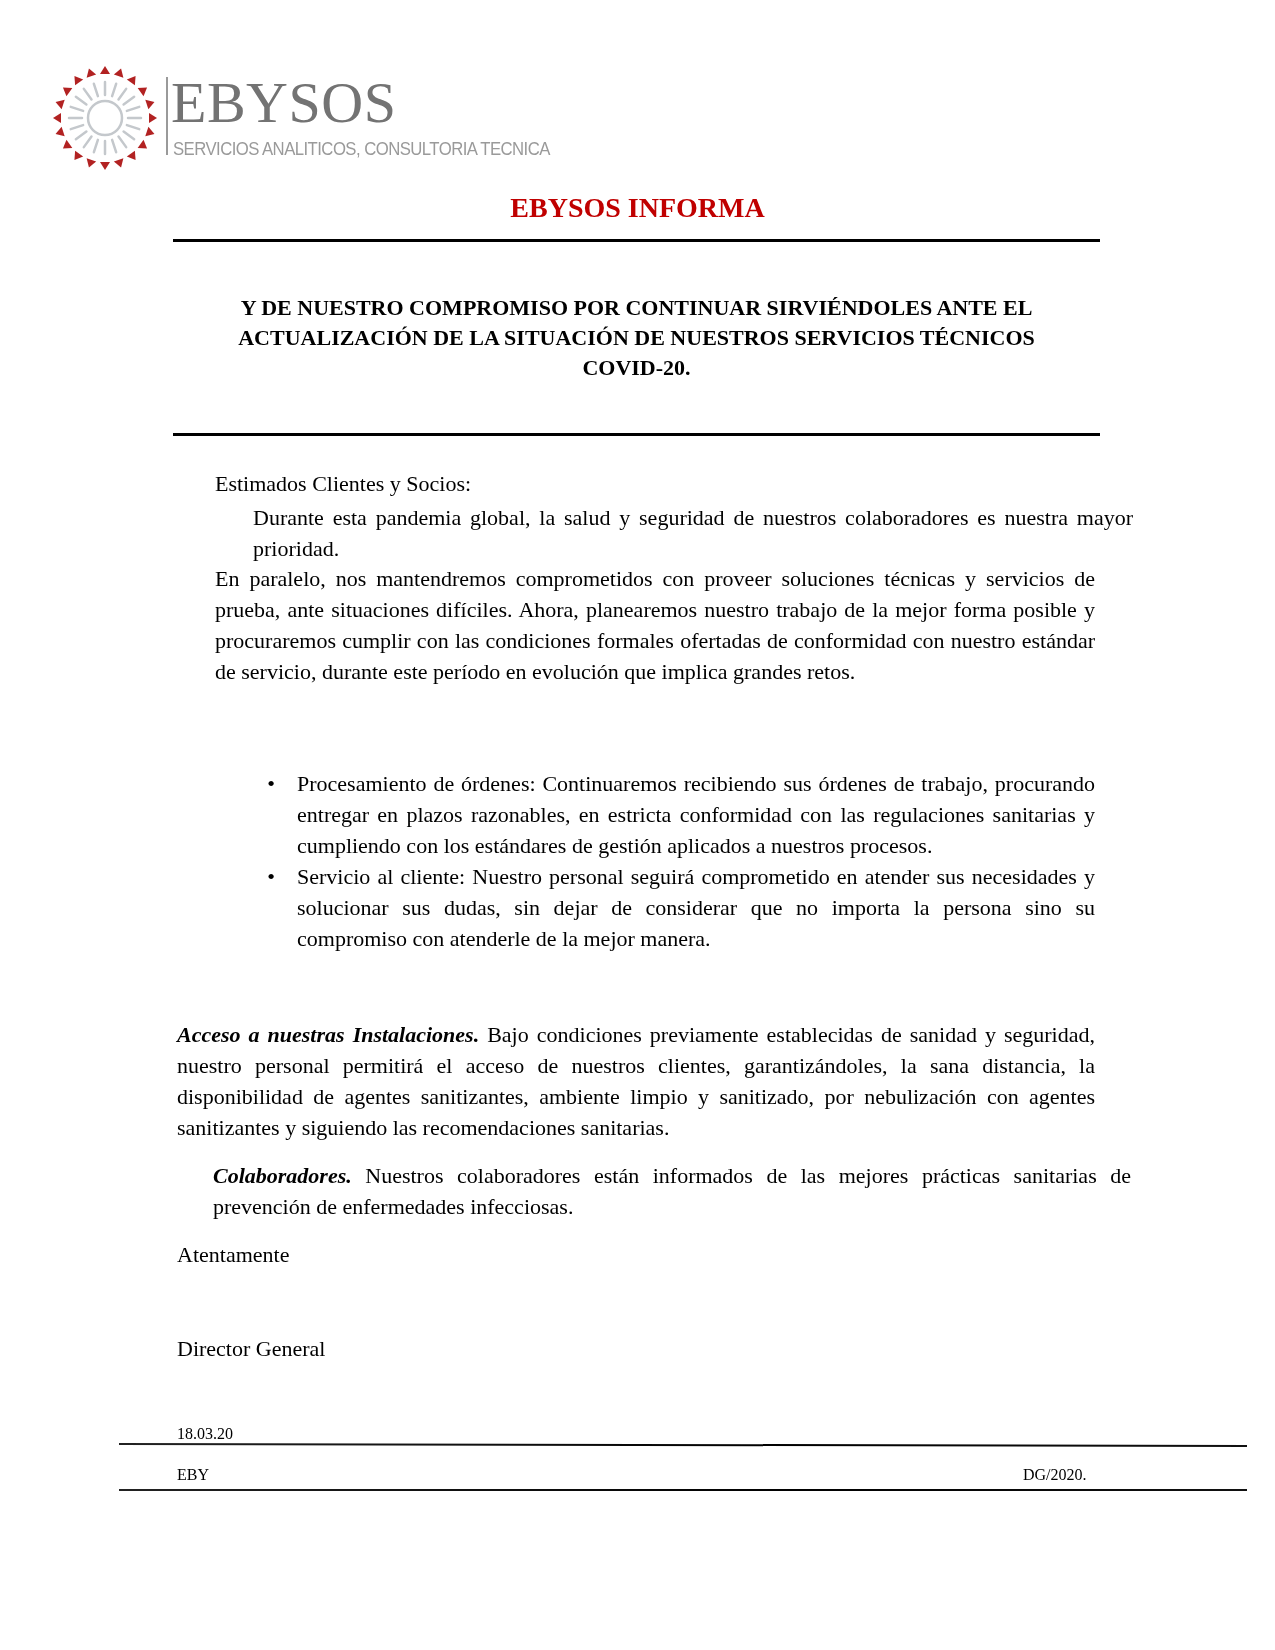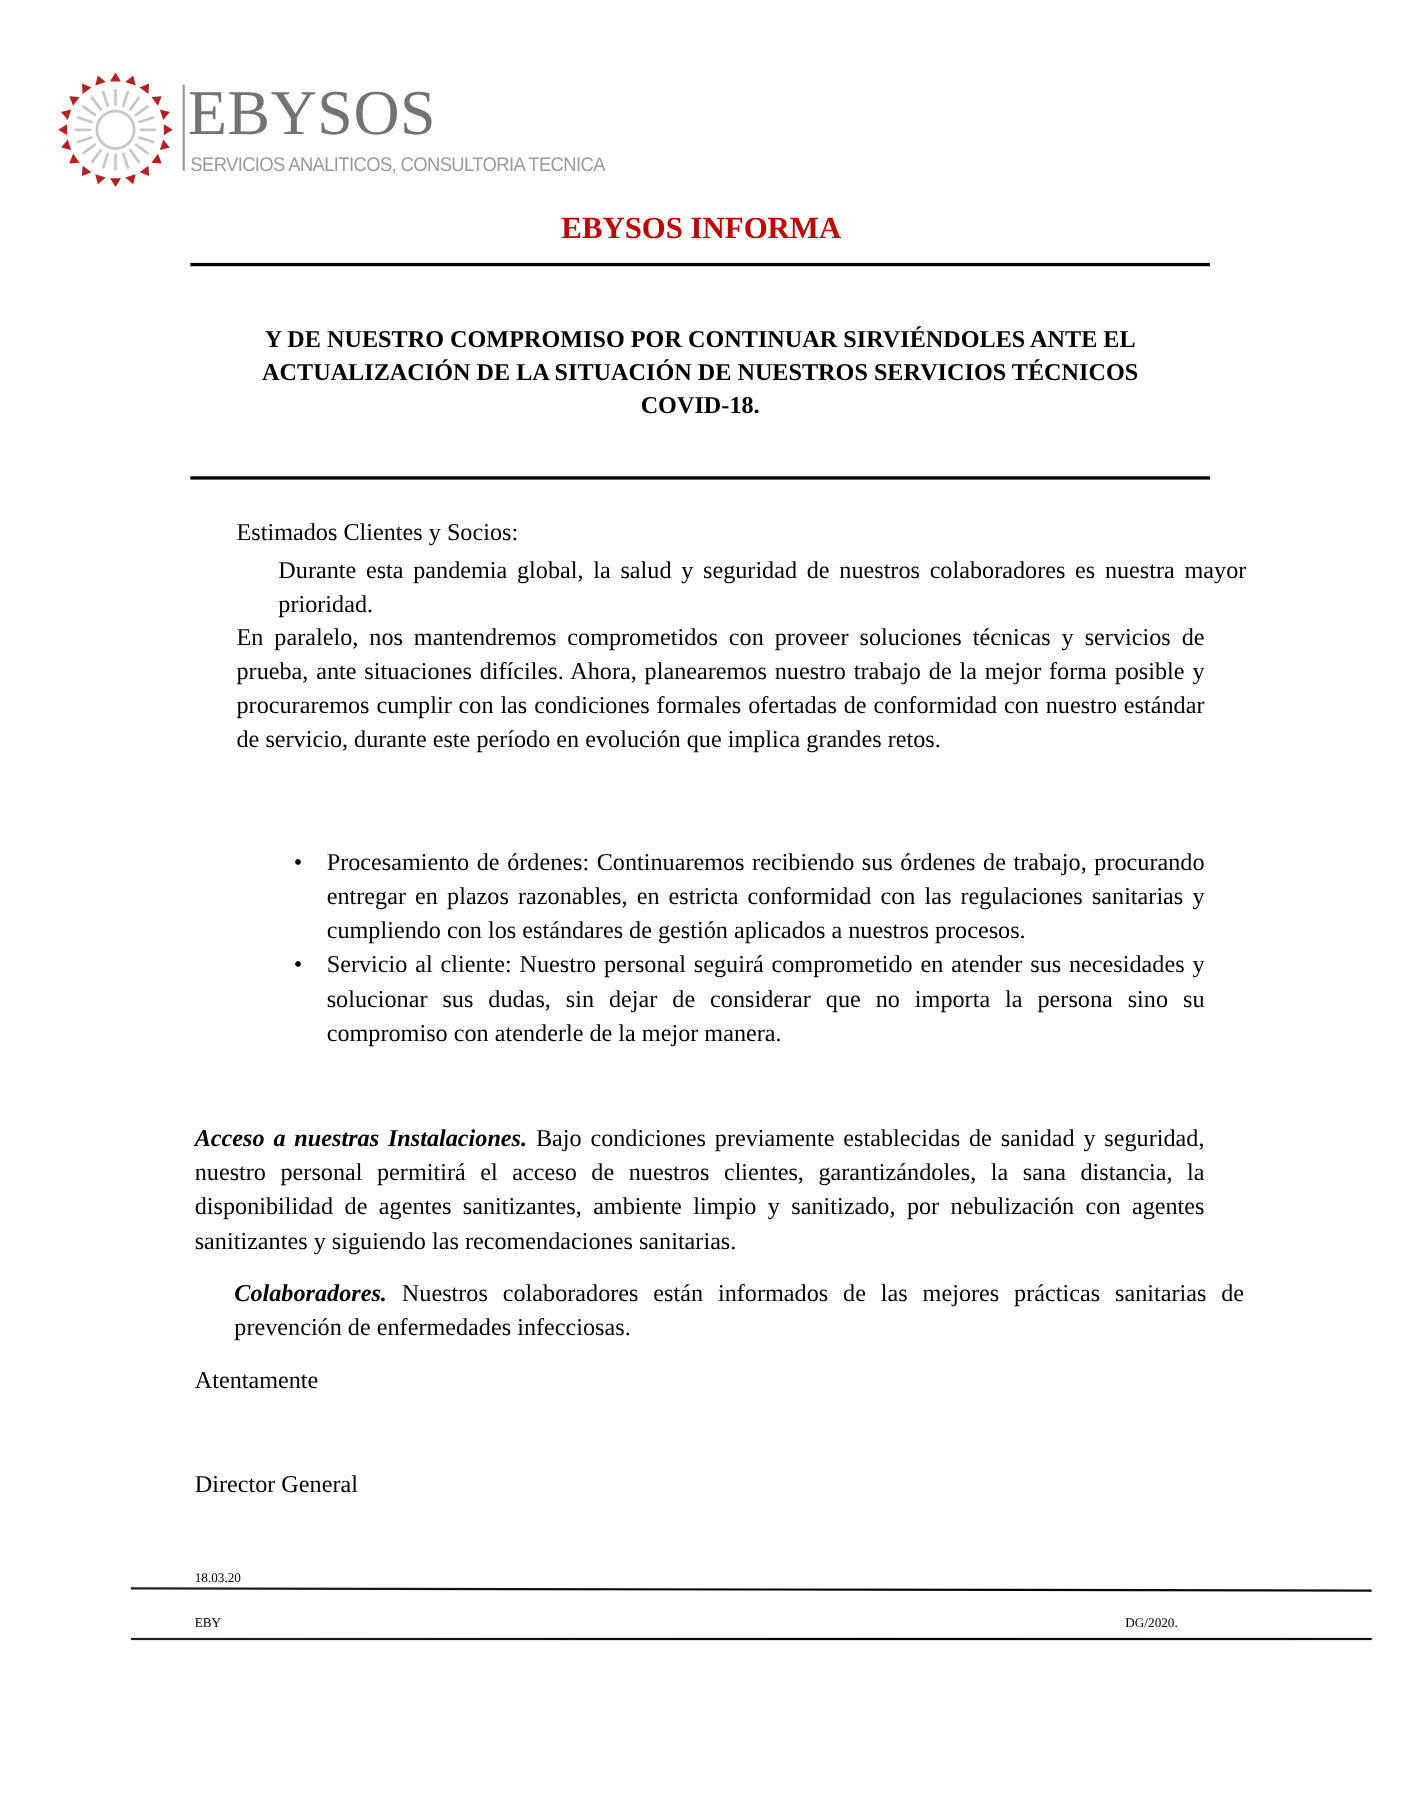--- a/index.html
+++ b/index.html
@@ -16,21 +16,21 @@
   .title { left:173px; width:927px; top:293px; text-align:center; font-size:22px; font-weight:bold; line-height:30px; }
   .para { left:215px; width:880px; font-size:22px; line-height:31px; text-align:justify; }
   .para.full { left:177px; width:918px; }
   .bullets { left:265px; width:830px; top:768px; margin:0; padding:0; list-style:none; font-size:22px; line-height:31px; }
   .bullets li { position:relative; padding-left:32px; text-align:justify; }
   .bullet-dot { position:absolute; left:-4px; top:0; width:20px; text-align:center; }
   .signature { left:177px; font-size:22px; line-height:31px; }
   .footer-rule { height:2px; background:linear-gradient(to right, #222, #000 60%, #111); }
   .frule1 { left:119px; top:1443px; width:1128px; transform:rotate(0.1deg); transform-origin:left center; }
   .frule2 { left:119px; top:1489px; width:1128px; }
-  .footer-text { font-size:12px; line-height:20px; }
+  .footer-text { font-size:16px; line-height:20px; }
 </style>
 </head>
 <body>
 
 <svg class="abs logo" viewBox="0 0 120 120" id="logo-svg">
     <circle cx="55" cy="58" r="17" fill="none" stroke="#c4c8cc" stroke-width="2.5"></circle>
     <line x1="78" y1="58" x2="91" y2="58" stroke="#c4c8cc" stroke-width="2.5" stroke-linecap="round"></line>
     <line x1="76.87429987478853" y1="65.10739087062379" x2="89.23803458662553" y2="69.1246117974981" stroke="#c4c8cc" stroke-width="2.5" stroke-linecap="round"></line>
     <line x1="73.60739087062379" y1="71.51906080272688" x2="84.1246117974981" y2="79.16026908252903" stroke="#c4c8cc" stroke-width="2.5" stroke-linecap="round"></line>
     <line x1="68.51906080272688" y1="76.60739087062379" x2="76.16026908252903" y2="87.1246117974981" stroke="#c4c8cc" stroke-width="2.5" stroke-linecap="round"></line>
@@ -74,21 +74,21 @@
 <div class="abs brand-bar"></div>
 <div class="abs brand-name">EBYSOS</div>
 <div class="abs brand-sub">SERVICIOS ANALITICOS, CONSULTORIA TECNICA</div>
 
 <div class="abs informa">EBYSOS INFORMA</div>
 <div class="abs rule rule1"></div>
 
 <div class="abs title">
   <div>Y DE NUESTRO COMPROMISO POR CONTINUAR SIRVIÉNDOLES ANTE EL</div>
   <div>ACTUALIZACIÓN DE LA SITUACIÓN DE NUESTROS SERVICIOS TÉCNICOS</div>
-  <div>COVID-18.</div>
+  <div>COVID-20.</div>
 </div>
 <div class="abs rule rule2"></div>
 
 <div class="abs para" style="top:468px;">Estimados Clientes y Socios:</div>
 <div class="abs para" style="top:502px;margin-left:38px;">Durante esta pandemia global, la salud y seguridad de nuestros colaboradores es nuestra mayor prioridad.</div>
 <div class="abs para" style="top:563px;">En paralelo, nos mantendremos comprometidos con proveer soluciones técnicas y servicios de prueba, ante situaciones difíciles. Ahora, planearemos nuestro trabajo de la mejor forma posible y procuraremos cumplir con las condiciones formales ofertadas de conformidad con nuestro estándar de servicio, durante este período en evolución que implica grandes retos.</div>
 
 <ul class="abs bullets">
   <li style="margin-bottom:0;">
     <span class="bullet-dot">•</span>

